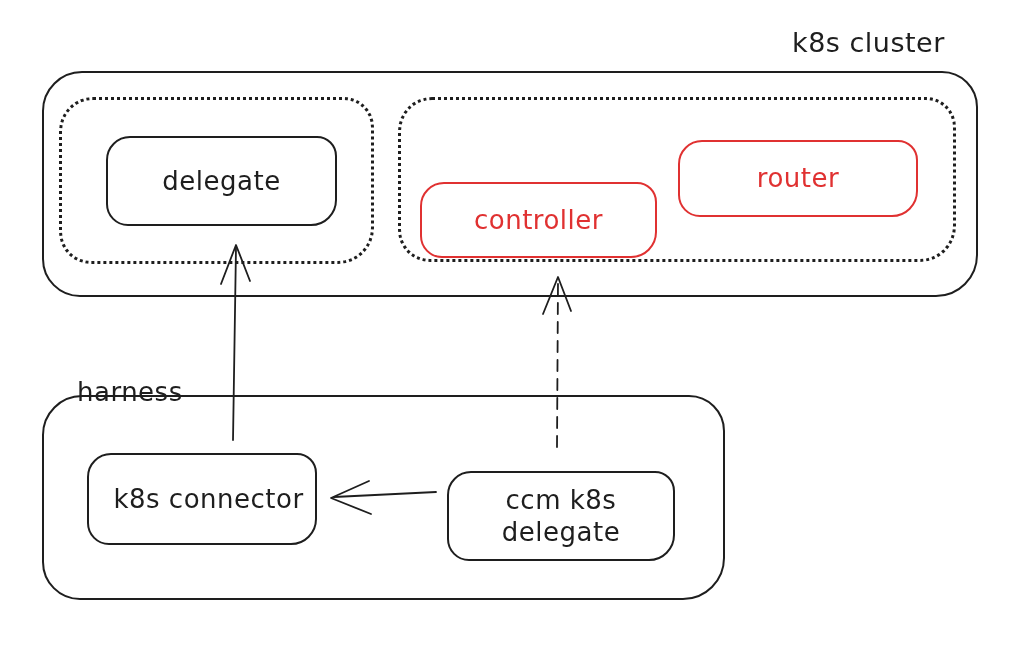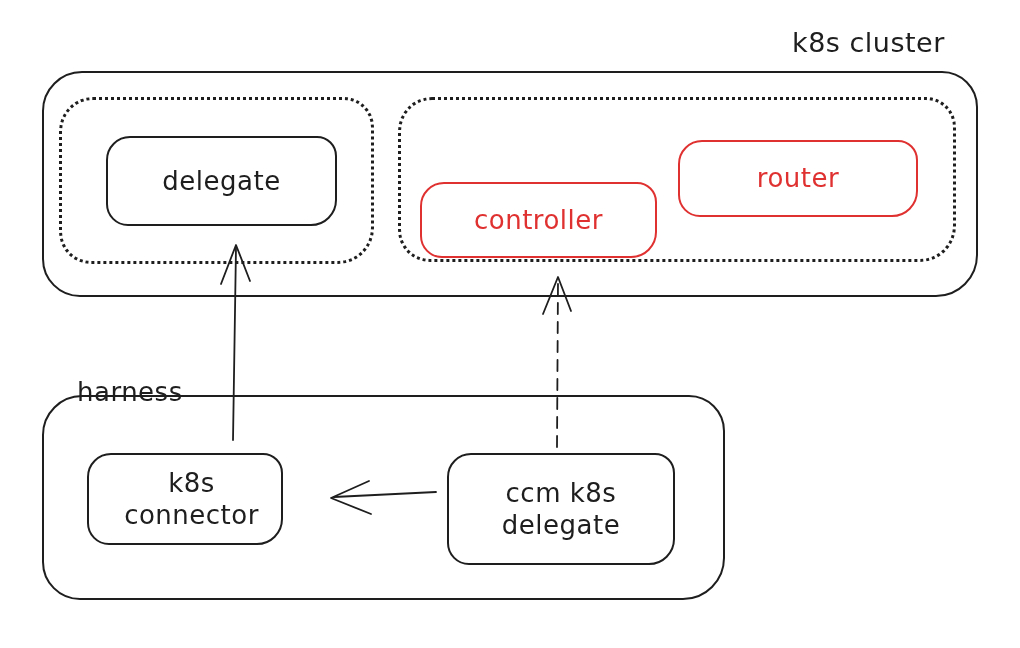--- a/index.html
+++ b/index.html
@@ -57,22 +57,22 @@
   
   .cluster-box        { left: 42px;  top: 71px;  width: 936px; height: 226px; }
   .delegate-group     { left: 59px;  top: 97px;  width: 315px; height: 167px; }
   .delegate-node      { left: 106px; top: 136px; width: 231px; height: 90px; }
   .control-group      { left: 398px; top: 97px;  width: 558px; height: 165px; }
   .controller-node    { left: 420px; top: 142px; width: 237px; height: 76px; margin-top: 40px; }
   .router-node        { left: 678px; top: 140px; width: 240px; height: 77px; }
   .cluster-label      { left: 792px; top: 27px; }
   .harness-label      { left: 77px;  top: 355px; font-size: 26px; margin-top: 22px; }
   .harness-box        { left: 42px;  top: 395px; width: 683px; height: 205px; }
-  .k8s-connector-node { left: 87px;  top: 453px; width: 196px; height: 92px; padding-left: 13px; }
-  .ccm-connector-node { left: 447px; top: 453px; width: 228px; height: 112px; }
+  .k8s-connector-node { left: 87px;  top: 453px; width: 230px; height: 92px; padding-left: 13px; }
+  .ccm-connector-node { left: 447px; top: 471px; width: 228px; height: 90px; }
 </style>
 </head>
 <body>
 
 <div class="canvas">
 
   <div class="float-label cluster-label">k8s cluster</div>
   <div class="box outer-box cluster-box"></div>
 
   <div class="box group-box delegate-group"></div>

